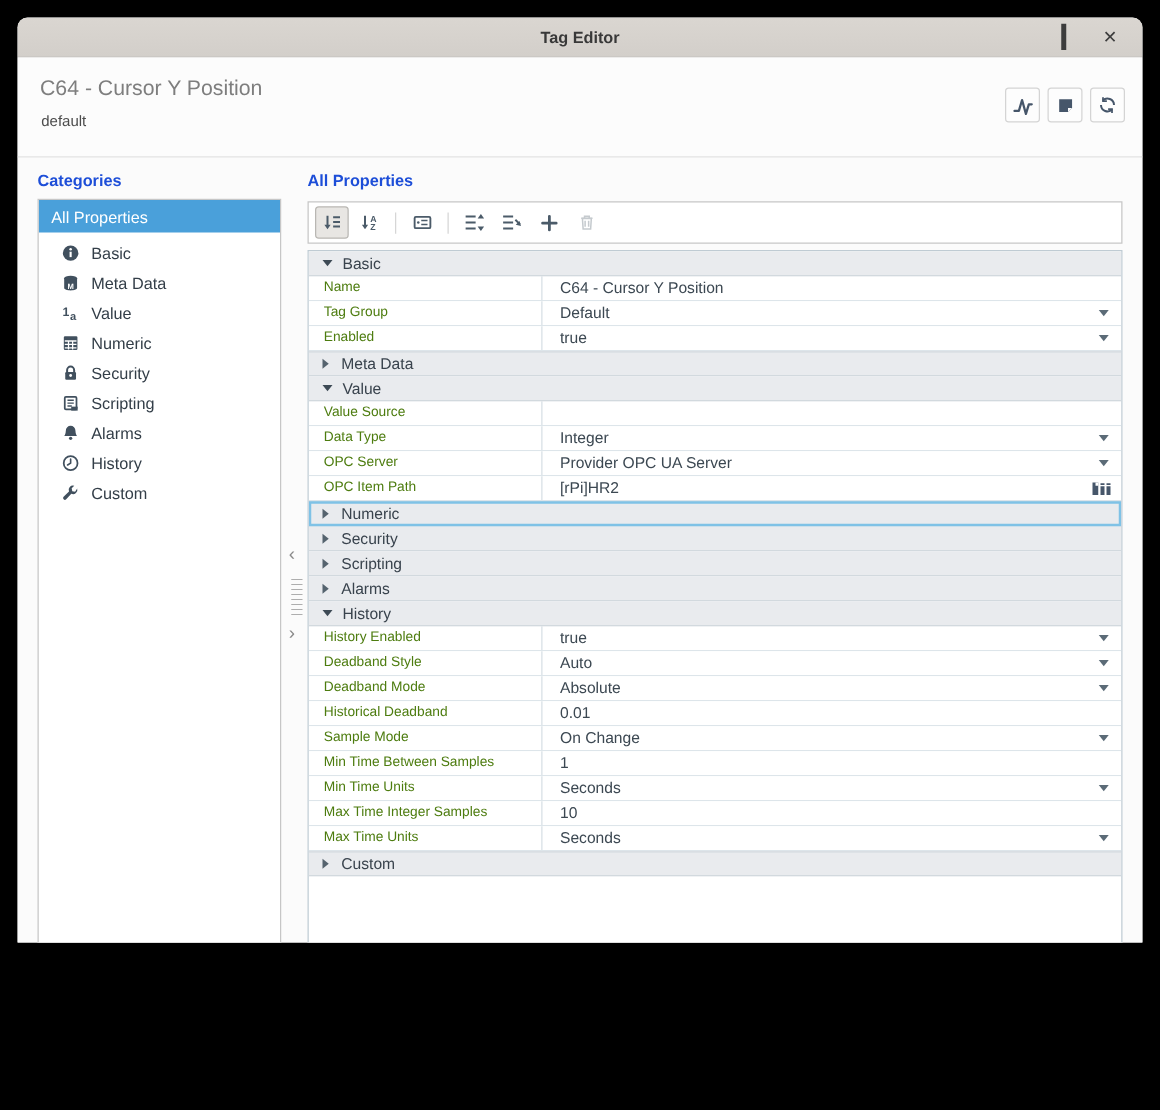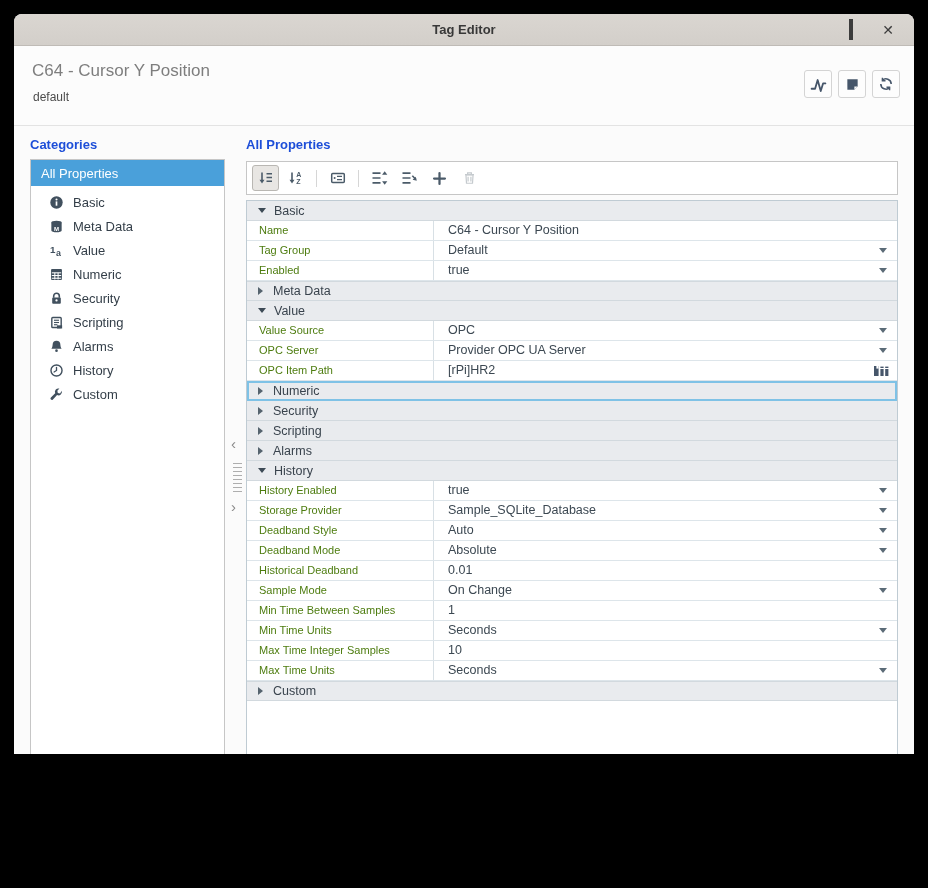--- a/index.html
+++ b/index.html
@@ -374,21 +374,24 @@
         <div class="g-section">
           <span class="tri collapsed"></span>
           <span class="sec-label">Meta Data</span>
         </div>
         <div class="g-section">
           <span class="tri expanded"></span>
           <span class="sec-label">Value</span>
         </div>
         <div class="g-row">
           <div class="g-label">Value Source</div>
-          <div class="g-value"><span>OPC</span><span class="dd-arrow"></span></div>
+        </div>
+        <div class="g-row">
+          <div class="g-label">Data Type</div>
+          <div class="g-value"><span>Integer</span><span class="dd-arrow"></span></div>
         </div>
         <div class="g-row">
           <div class="g-label">OPC Server</div>
           <div class="g-value"><span>Provider OPC UA Server</span><span class="dd-arrow"></span></div>
         </div>
         <div class="g-row">
           <div class="g-label">OPC Item Path</div>
           <div class="g-value"><span>[rPi]HR2</span><span class="browse-ic">
               <svg width="17" height="14" viewBox="0 0 17 14">
                 <rect x="1" y="2" width="4.6" height="10" fill="currentColor"></rect>
@@ -418,24 +421,20 @@
         </div>
         <div class="g-section">
           <span class="tri expanded"></span>
           <span class="sec-label">History</span>
         </div>
         <div class="g-row">
           <div class="g-label">History Enabled</div>
           <div class="g-value"><span>true</span><span class="dd-arrow"></span></div>
         </div>
         <div class="g-row">
-          <div class="g-label">Storage Provider</div>
-          <div class="g-value"><span>Sample_SQLite_Database</span><span class="dd-arrow"></span></div>
-        </div>
-        <div class="g-row">
           <div class="g-label">Deadband Style</div>
           <div class="g-value"><span>Auto</span><span class="dd-arrow"></span></div>
         </div>
         <div class="g-row">
           <div class="g-label">Deadband Mode</div>
           <div class="g-value"><span>Absolute</span><span class="dd-arrow"></span></div>
         </div>
         <div class="g-row">
           <div class="g-label">Historical Deadband</div>
           <div class="g-value"><span>0.01</span></div>

